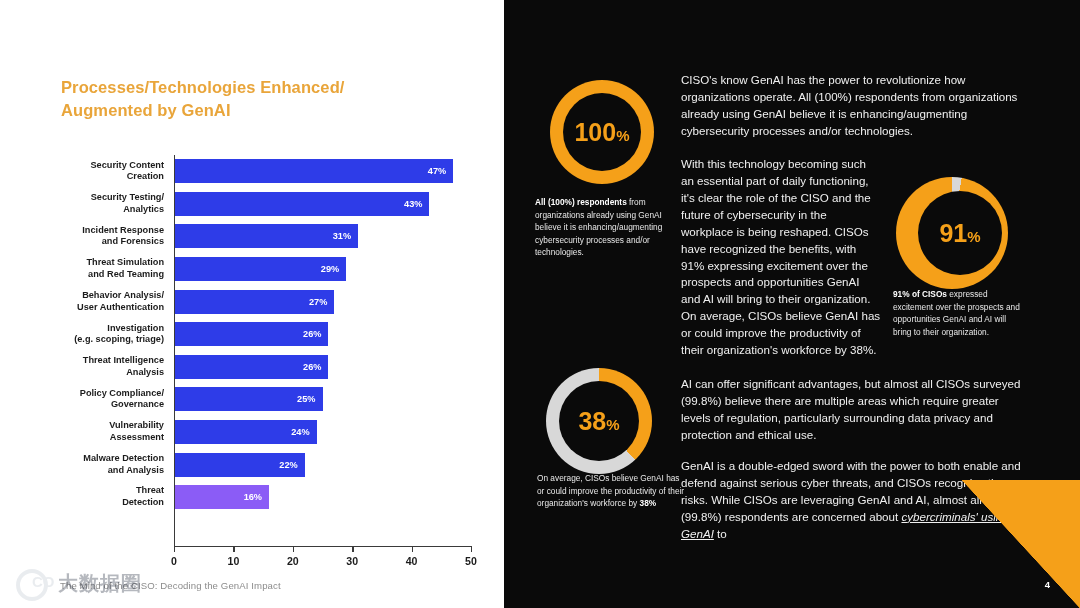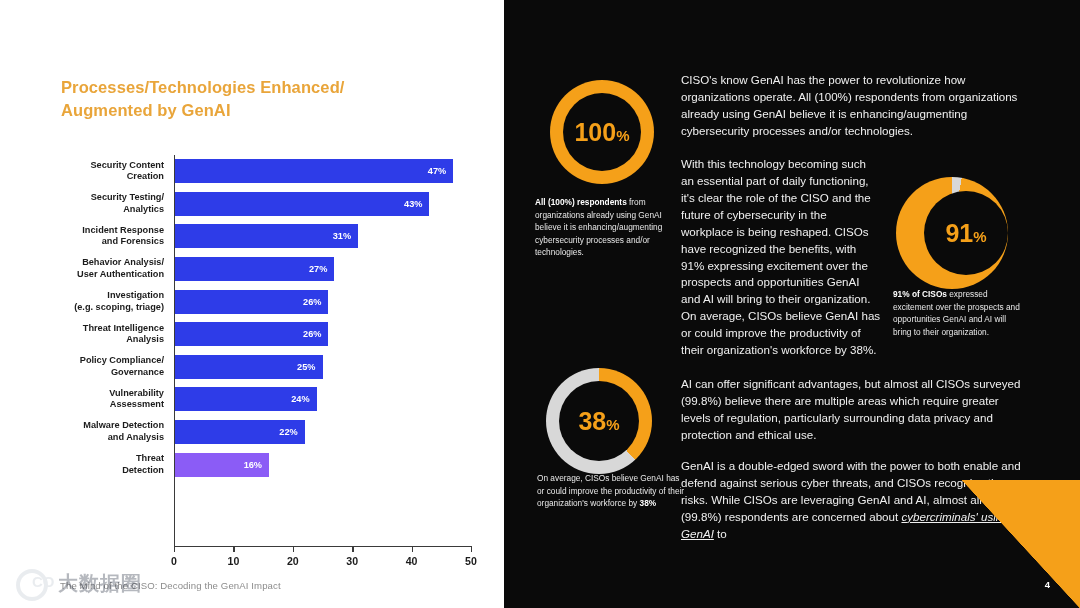--- a/index.html
+++ b/index.html
@@ -167,21 +167,21 @@
   #donut-100 { left: 46px; top: 80px; width: 104px; height: 104px;
     background: #F5A019; }
   #donut-100 .hole { left: 13px; top: 13px; width: 78px; height: 78px; }
   #donut-100 .donut-num { font-size: 25px; }
 
   
   #donut-91 { left: 392px; top: 177px; width: 112px; height: 112px;
     background: conic-gradient(from 0deg,
       #d8d8d8 0deg 10deg,
       #F5A019 10deg 360deg); }
-  #donut-91 .hole { left: 28px; top: 14px; width: 84px; height: 84px; }
+  #donut-91 .hole { left: 22px; top: 14px; width: 84px; height: 84px; }
   #donut-91 .donut-num { font-size: 25px; }
 
   
   #donut-38 { left: 42px; top: 368px; width: 106px; height: 106px;
     background: conic-gradient(from 0deg,
       #F5A019 0deg 137deg,
       #d8d8d8 137deg 360deg); }
   #donut-38 .hole { left: 13px; top: 13px; width: 80px; height: 80px; }
   #donut-38 .donut-num { font-size: 25px; }
 
@@ -261,20 +261,31 @@
           </div>
         </div>
         <div class="bar-row">
           <div class="bar-label">
             <div>Incident Response</div>
             <div>and Forensics</div>
           </div>
           <div class="bar-track">
             <div class="bar-fill" style="width: 184.14px; background: rgb(46, 60, 232);">
               <span class="bar-value">31%</span>
+            </div>
+          </div>
+        </div>
+        <div class="bar-row">
+          <div class="bar-label">
+            <div>Threat Simulation</div>
+            <div>and Red Teaming</div>
+          </div>
+          <div class="bar-track">
+            <div class="bar-fill" style="width: 172.26px; background: rgb(46, 60, 232);">
+              <span class="bar-value">29%</span>
             </div>
           </div>
         </div>
         <div class="bar-row">
           <div class="bar-label">
             <div>Behavior Analysis/</div>
             <div>User Authentication</div>
           </div>
           <div class="bar-track">
             <div class="bar-fill" style="width: 160.38px; background: rgb(46, 60, 232);">

